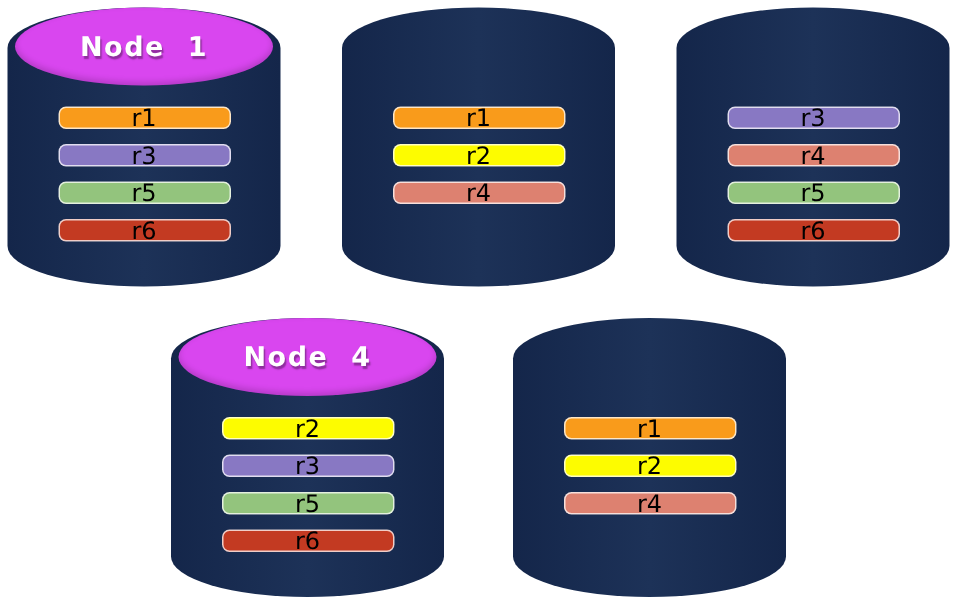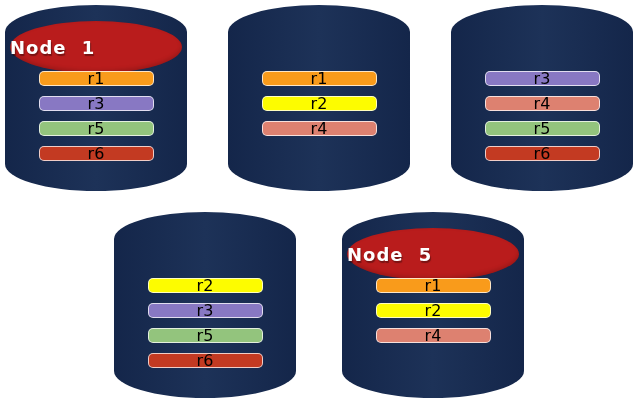--- a/index.html
+++ b/index.html
@@ -26,29 +26,30 @@
     flex: 0 0 auto;
   }
   .cyl-body {
     position: absolute;
     inset: 0;
     background: linear-gradient(90deg, #14264a 0%, #1d3258 50%, #14264a 100%);
     border-radius: 91px / 27px;
   }
   .cyl-top {
     position: absolute;
-    top: 16px;
+    top: 0;
     left: 5px;
     right: 5px;
     height: 52px;
-    background: #b91c1c;
+    background: #d946ef;
     border-radius: 50%;
     box-shadow: inset 0 -2px 4px rgba(0,0,0,0.18);
     display: flex;
     align-items: center;
+    justify-content: center;
   }
   .node-title {
     color: #ffffff;
     font-weight: bold;
     font-size: 18px;
     letter-spacing: 1px;
     word-spacing: 8px;
     text-shadow: 1px 2px 1px rgba(0,0,0,0.35);
     white-space: pre;
   }
@@ -111,33 +112,33 @@
           <div class="bar" style="background: rgb(136, 120, 195);">r3</div>
           <div class="bar" style="background: rgb(221, 129, 112);">r4</div>
           <div class="bar" style="background: rgb(147, 196, 125);">r5</div>
           <div class="bar" style="background: rgb(195, 58, 34);">r6</div>
         </div>
   </div>
 </div>
   <div class="row row-2">
   <div class="cylinder">
     <div class="cyl-body"></div>
+    <div class="cyl-top">
+      <span class="node-title">Node 4</span>
+    </div>
     <div class="bars">
           <div class="bar" style="background: rgb(253, 252, 0);">r2</div>
           <div class="bar" style="background: rgb(136, 120, 195);">r3</div>
           <div class="bar" style="background: rgb(147, 196, 125);">r5</div>
           <div class="bar" style="background: rgb(195, 58, 34);">r6</div>
         </div>
   </div>
 
   <div class="cylinder">
     <div class="cyl-body"></div>
-    <div class="cyl-top">
-      <span class="node-title">Node 5</span>
-    </div>
     <div class="bars">
           <div class="bar" style="background: rgb(249, 155, 27);">r1</div>
           <div class="bar" style="background: rgb(253, 252, 0);">r2</div>
           <div class="bar" style="background: rgb(221, 129, 112);">r4</div>
         </div>
   </div>
 </div>
 </div>
 
 </body></html>

